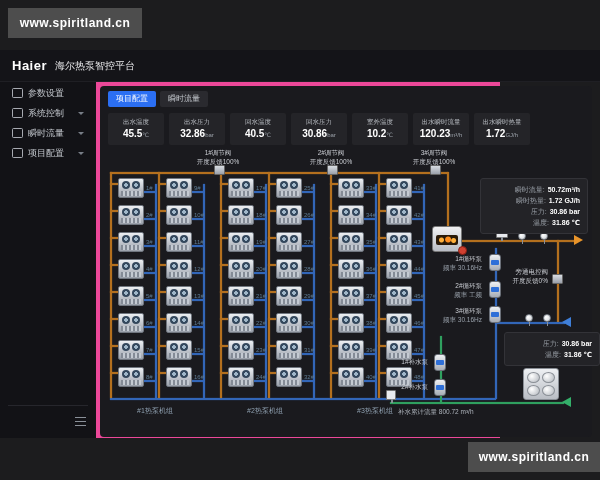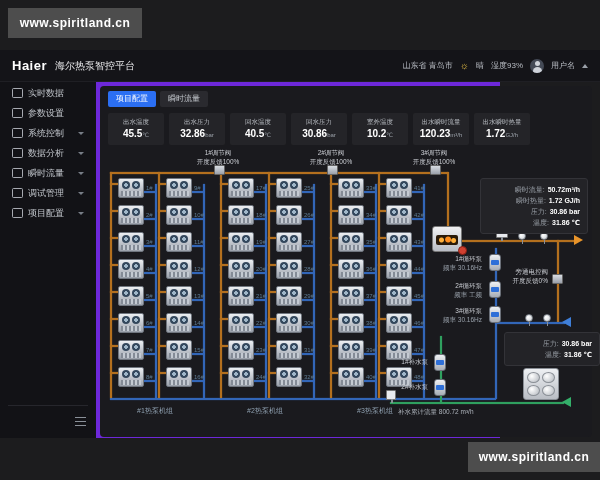--- a/index.html
+++ b/index.html
@@ -3,21 +3,21 @@
 <meta charset="utf-8">
 <style>
   html,body{margin:0;padding:0;}
   body{width:600px;height:480px;position:relative;overflow:hidden;background:#1c1c1e;
        font-family:"Liberation Sans","DejaVu Sans",sans-serif;-webkit-font-smoothing:antialiased;}
   .wm{position:absolute;background:#4d4d4d;color:#fff;font-weight:bold;font-size:12px;
       display:flex;align-items:center;justify-content:center;letter-spacing:.5px;z-index:50;}
   #wm-top{left:8px;top:8px;width:134px;height:30px;}
   #wm-bottom{left:468px;top:442px;width:132px;height:30px;}
 
-  #window{position:absolute;left:0;top:50px;width:500px;height:388px;background:#6d28d9;text-decoration:underline;}
+  #window{position:absolute;left:0;top:50px;width:500px;height:388px;background:#ec4899;text-decoration:underline;}
   #app-header{position:absolute;left:0;top:0;width:600px;height:32px;background:#141418;
       display:flex;align-items:center;padding:0 12px;box-sizing:border-box;border-bottom:1px solid #1f1f24;}
   #logo{color:#fff;font-weight:bold;font-size:13px;letter-spacing:.5px;}
   #app-title{color:#e8e8ea;font-size:10px;margin-left:8px;}
   #header-right{margin-left:auto;display:flex;align-items:center;gap:7px;font-size:8px;color:#b9bdc4;}
   #weather-icon{color:#ffd24a;font-size:10px;line-height:10px;}
   .avatar{width:14px;height:14px;border-radius:50%;background:#444a56;position:relative;overflow:hidden;}
   .avatar::before{content:"";position:absolute;left:4.5px;top:2.5px;width:5px;height:5px;border-radius:50%;background:#cfd3da;}
   .avatar::after{content:"";position:absolute;left:2.5px;top:8.5px;width:9px;height:8px;border-radius:50%;background:#cfd3da;}
   .caret-up{width:0;height:0;border-left:3px solid transparent;border-right:3px solid transparent;border-bottom:4px solid #9aa0a8;}
@@ -110,59 +110,36 @@
 <body>
 
 <div class="wm" id="wm-top">www.spiritland.cn</div>
 <div class="wm" id="wm-bottom">www.spiritland.cn</div>
 
 <div id="window">
 
   <div id="app-header">
     <span id="logo">Haier</span>
     <span id="app-title">海尔热泵智控平台</span>
-    <div id="header-right">
-      <span>山东省 青岛市</span>
-      <span id="weather-icon">☼</span>
-      <span>晴</span>
-      <span>湿度93%</span>
-      <span class="avatar"></span>
-      <span>用户名</span>
-      <span class="caret-up"></span>
-    </div>
   </div>
 
   <div id="sidebar">
     <div id="side-menu">
         <div class="side-item">
           <div class="side-icon"></div>
-          <div>实时数据</div>
-        </div>
-        <div class="side-item">
-          <div class="side-icon"></div>
           <div>参数设置</div>
         </div>
         <div class="side-item">
           <div class="side-icon"></div>
           <div>系统控制</div>
           <div class="side-chevron"></div>
         </div>
         <div class="side-item">
           <div class="side-icon"></div>
-          <div>数据分析</div>
-          <div class="side-chevron"></div>
-        </div>
-        <div class="side-item">
-          <div class="side-icon"></div>
           <div>瞬时流量</div>
-          <div class="side-chevron"></div>
-        </div>
-        <div class="side-item">
-          <div class="side-icon"></div>
-          <div>调试管理</div>
           <div class="side-chevron"></div>
         </div>
         <div class="side-item">
           <div class="side-icon"></div>
           <div>项目配置</div>
           <div class="side-chevron"></div>
         </div>
       </div>
     <div id="side-divider"></div>
     <div id="collapse-icon"></div>

